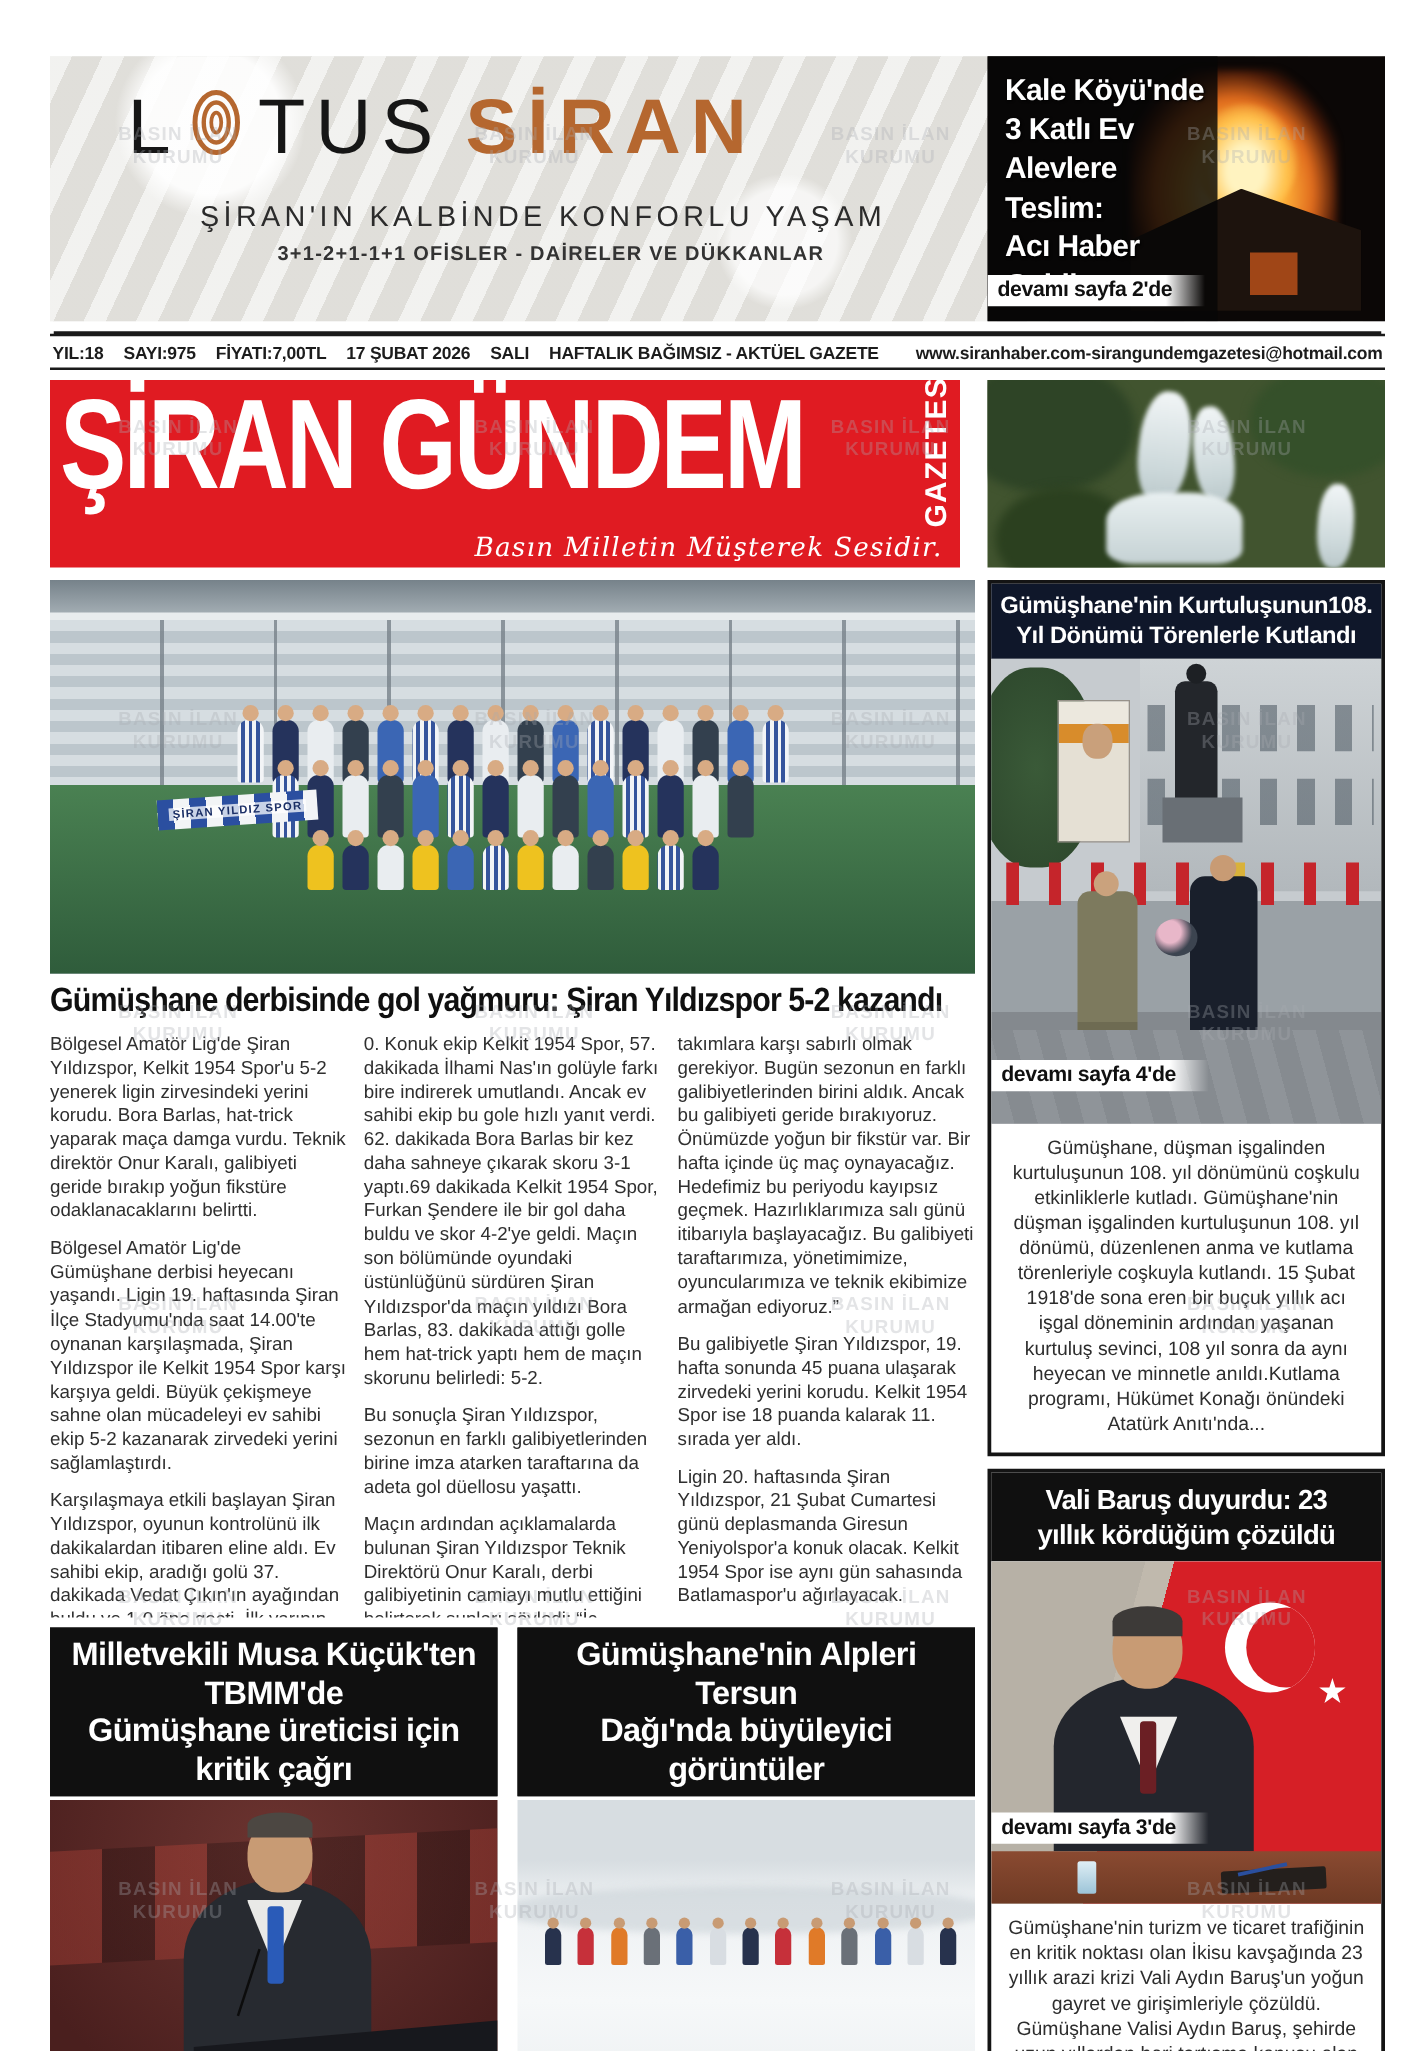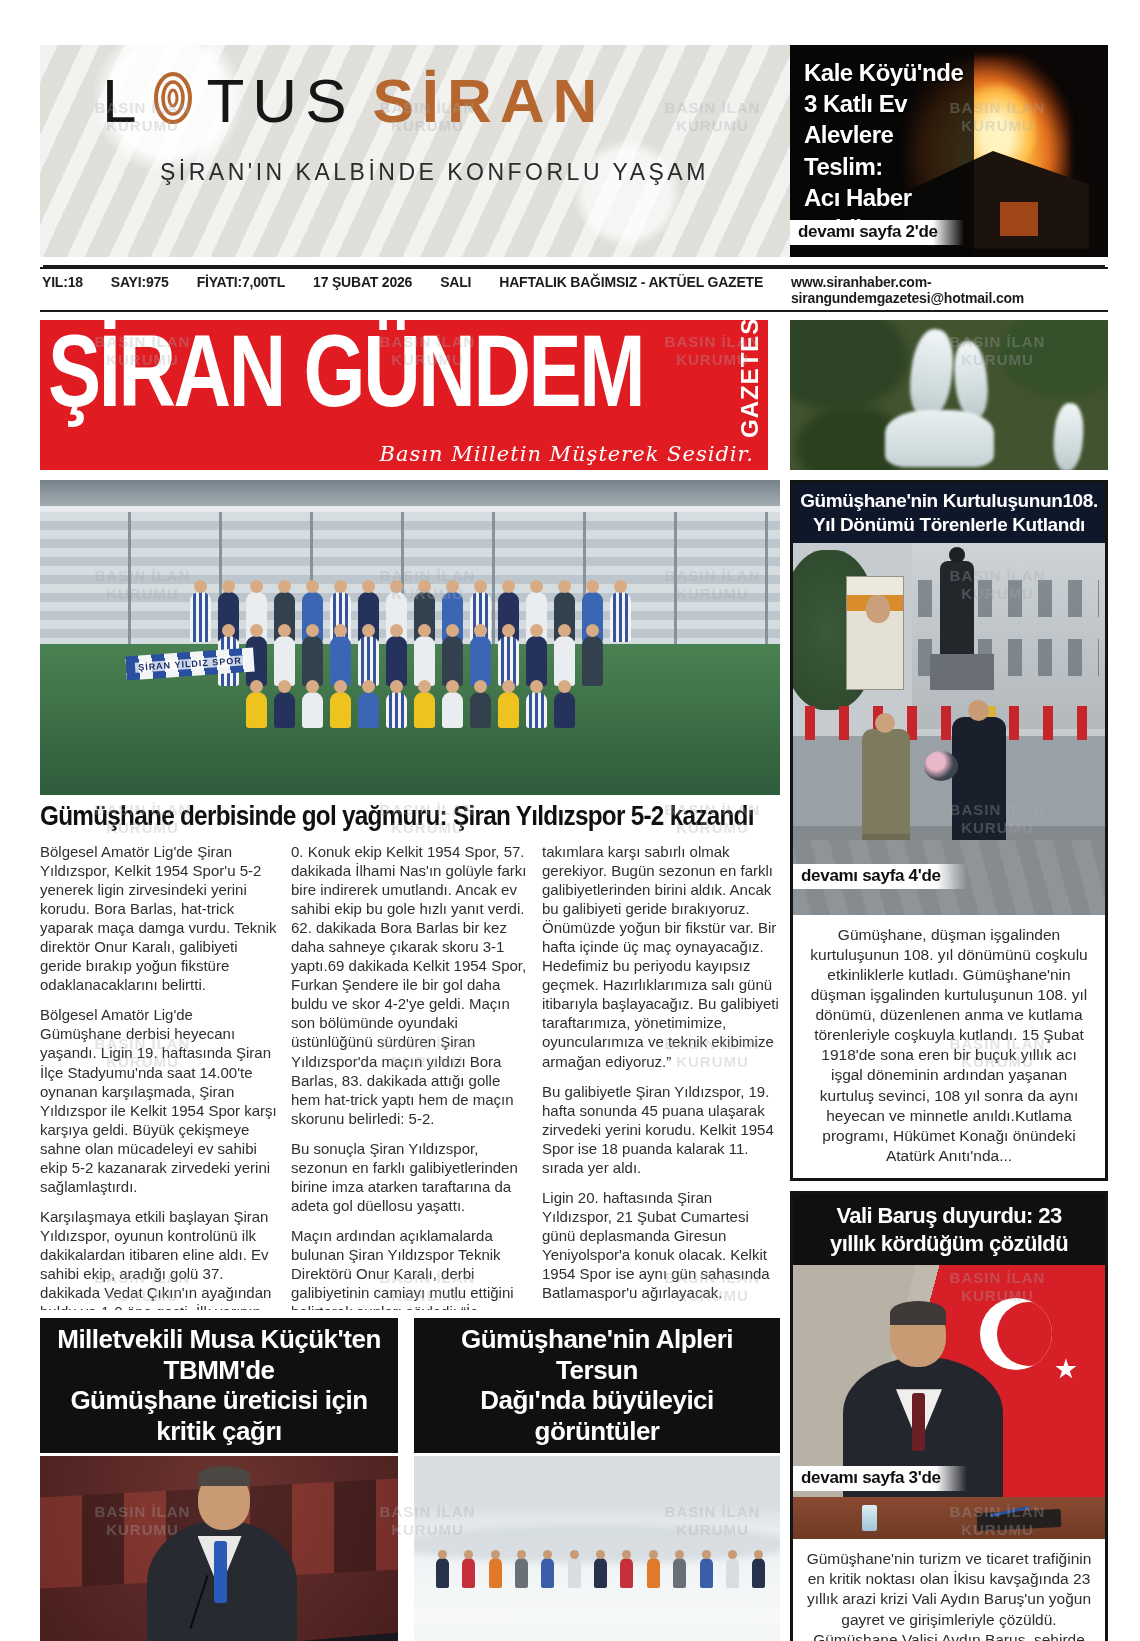--- a/index.html
+++ b/index.html
@@ -43,21 +43,21 @@
   .fire-head{position:absolute;left:14px;top:12px;color:#fff;font-weight:700;font-size:24px;
      line-height:1.3;letter-spacing:-.5px;text-shadow:1px 1px 2px #000;}
   .devami{display:inline-block;background:linear-gradient(90deg,#fff 82%,rgba(255,255,255,0));
      color:#101010;font-weight:800;font-size:17px;letter-spacing:-.3px;padding:2px 26px 3px 8px;}
   .fire-devami{position:absolute;left:0;bottom:12px;}
 
   
   .info-bar{margin-top:10px;border-top:2px solid #1a1a1a;box-shadow:0 -5px 0 -3px #1a1a1a;
      border-bottom:2px solid #1a1a1a;padding:5px 2px 4px 2px;display:flex;align-items:baseline;
      font-weight:bold;color:#1c1c1c;font-size:14px;letter-spacing:-.2px;}
-  .info-bar .gap{margin-right:28px;white-space:nowrap;}
+  .info-bar .gap{margin-right:16px;white-space:nowrap;}
   .info-bar .spacer{flex:1;}
 
   
   .mast-row{display:flex;margin-top:8px;}
   .mast-red{position:relative;width:728px;height:150px;background:#e01b22;margin-right:22px;overflow:hidden;}
   .mast-title{position:absolute;left:8px;top:2px;font-size:102px;font-weight:800;color:#fff;
      line-height:.98;letter-spacing:-3px;transform:scaleX(.78);transform-origin:left top;white-space:nowrap;}
   .mast-vert{position:absolute;right:4px;top:6px;height:112px;color:#fff;font-weight:800;font-size:24px;
      letter-spacing:1px;writing-mode:vertical-rl;transform:rotate(180deg);}
   .mast-slogan{position:absolute;right:14px;bottom:4px;color:#fff;font-size:21px;
@@ -222,20 +222,21 @@
             <svg width="54" height="54" viewBox="0 0 54 54" fill="none">
               <ellipse cx="27" cy="27" rx="17" ry="24" stroke="#b5672f" stroke-width="4"></ellipse>
               <ellipse cx="27" cy="27" rx="10" ry="16" stroke="#b5672f" stroke-width="3.5"></ellipse>
               <ellipse cx="27" cy="27" rx="4" ry="8" stroke="#b5672f" stroke-width="3"></ellipse>
             </svg>
           </span>
           <span class="brand-dark">TUS</span>
           <span class="brand-orange">SİRAN</span>
         </div>
         <div class="ad-tagline">ŞİRAN'IN KALBİNDE KONFORLU YAŞAM</div>
+        <div class="ad-subline">3+1-2+1-1+1 OFİSLER - DAİRELER VE DÜKKANLAR</div>
       </div>
 
       <div class="fire-box">
         <div class="flame"></div>
         <div class="flame-core"></div>
         <div class="house-sil"></div>
         <div class="house-win"></div>
         <div class="fire-panel"></div>
         <div class="fire-head prel">Kale Köyü'nde
 3 Katlı Ev

